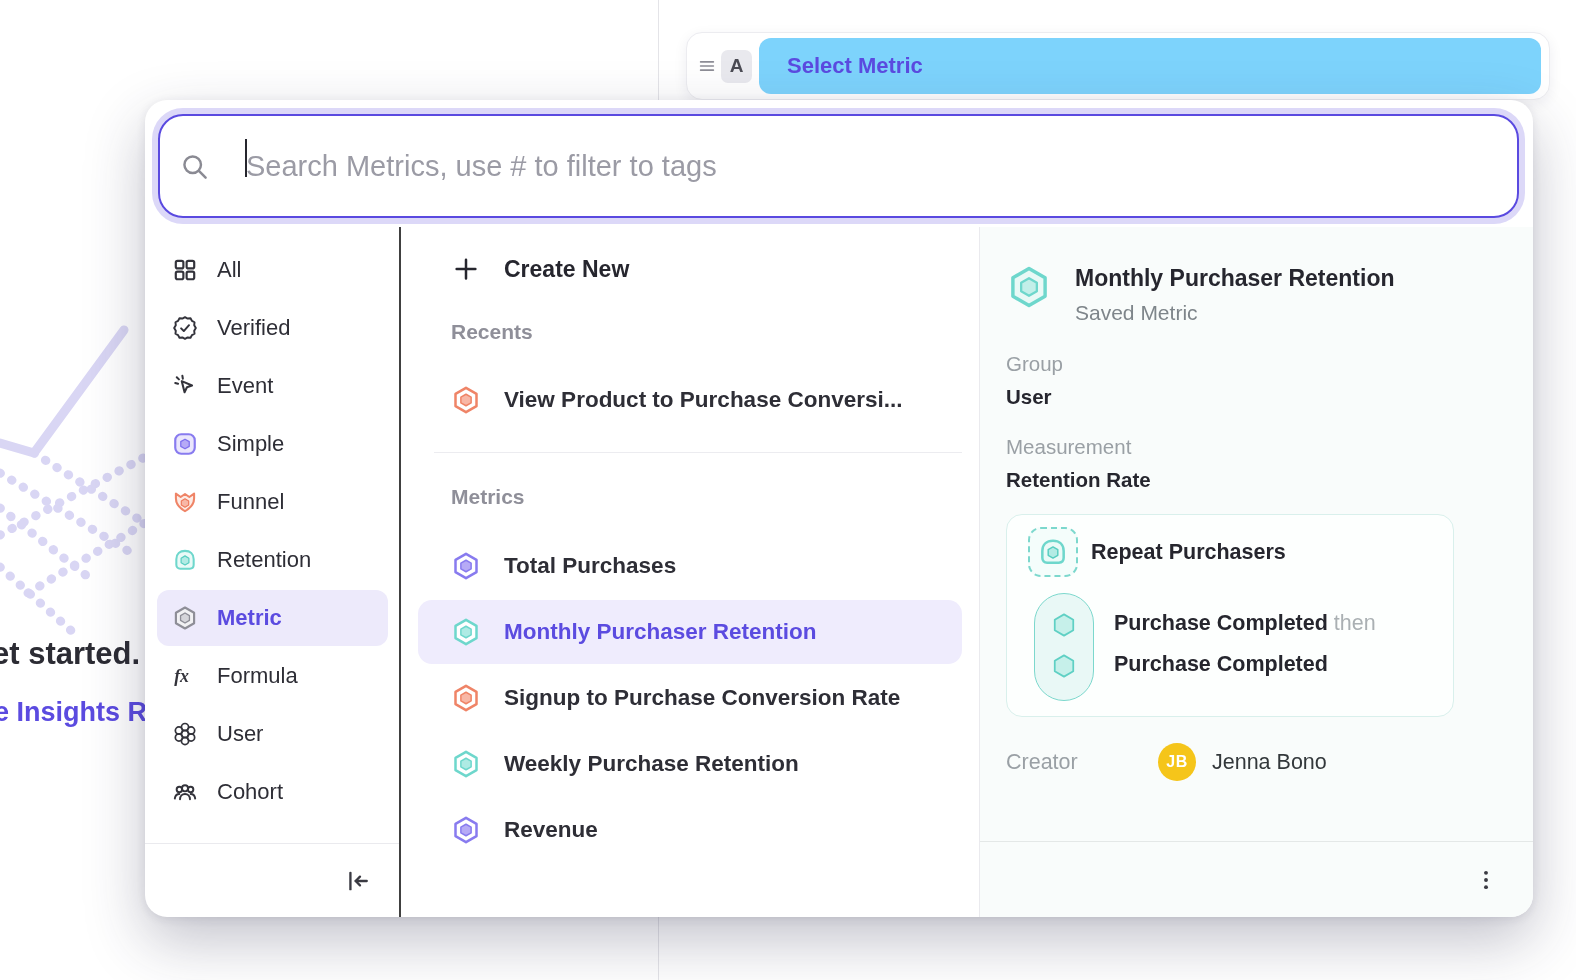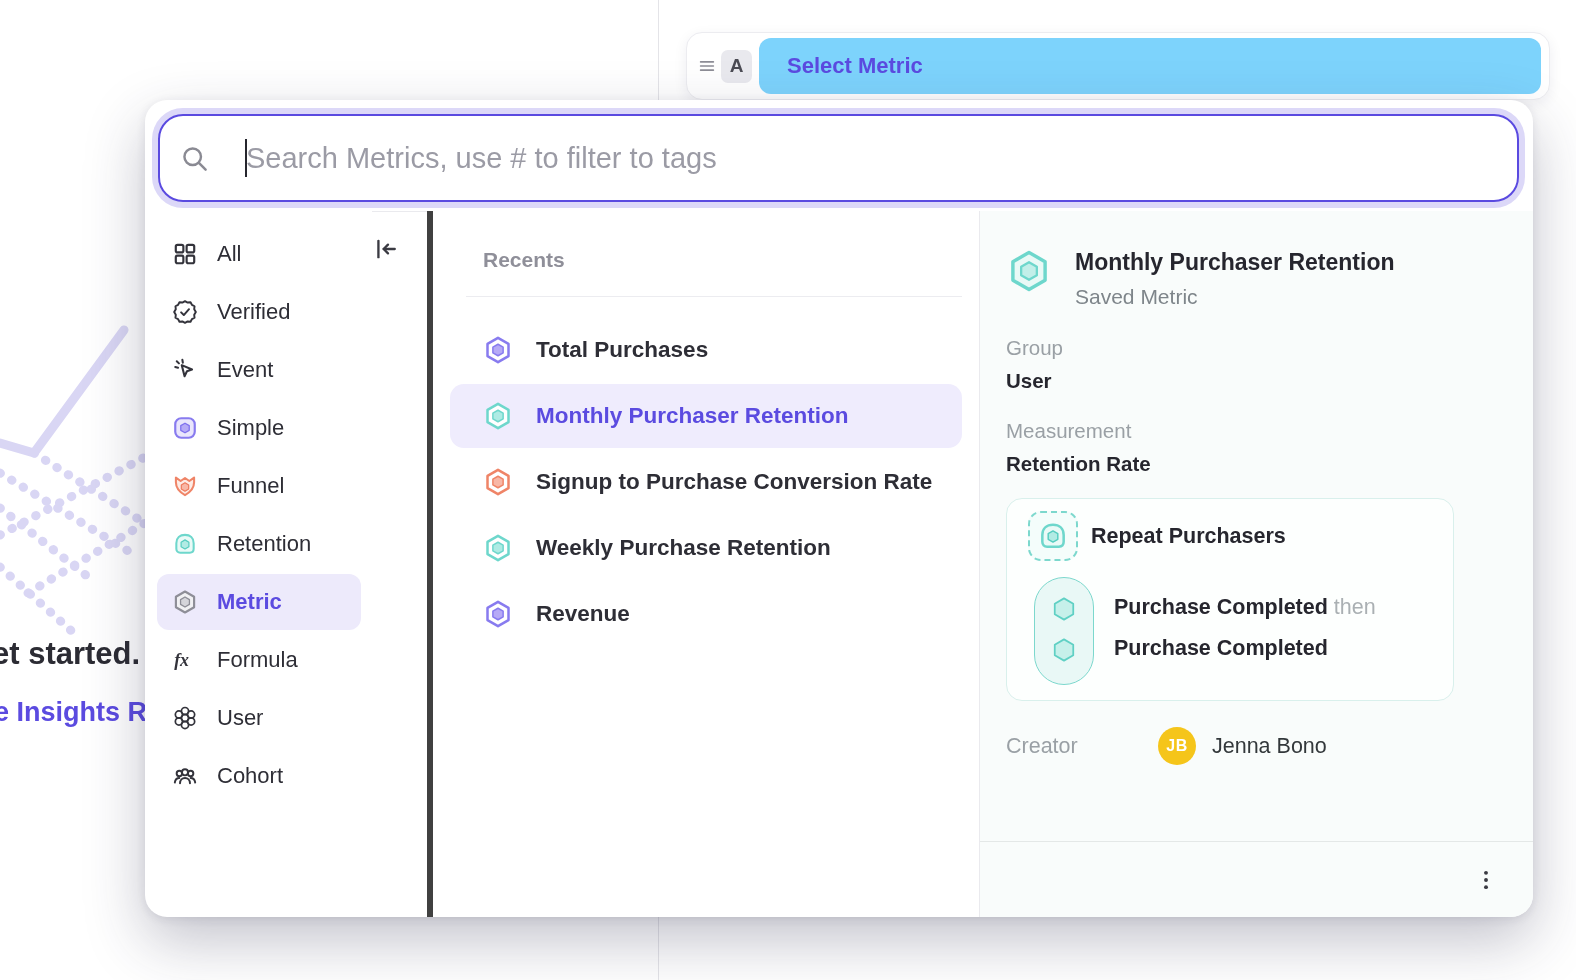--- a/index.html
+++ b/index.html
@@ -21,32 +21,32 @@
   .qb-badge { width:31px; height:33px; margin:0 7px 0 2px; border-radius:7px; background:#e9e9ee; color:#4c4c55;
               font-weight:700; font-size:19px; display:flex; align-items:center; justify-content:center; flex:0 0 auto; }
   .qb-pill { flex:1; height:56px; background:#7dd3fc; border-radius:12px; display:flex; align-items:center;
              padding-left:28px; color:var(--accent); font-size:22px; font-weight:700; }
 
   
   .modal { position:absolute; left:145px; top:100px; width:1388px; height:817px; background:#fff; border-radius:22px;
            box-shadow:0 24px 60px rgba(40,40,72,.28), 0 2px 10px rgba(40,40,72,.10);
            display:flex; flex-direction:column; overflow:hidden; }
 
-  .searchwrap { position:relative; margin:14px 14px 9px 13px; height:88px; border-radius:25px;
+  .searchwrap { position:relative; margin:14px 14px 9px 13px; height:104px; border-radius:25px;
                 border:2px solid #5a4ae0; box-shadow:0 0 0 6px #dcd8f8; background:#fff;
                 display:flex; align-items:center; padding:0 10px 0 19px; }
   .search-icon { width:31px; height:31px; flex:0 0 auto; }
   .search-caret { position:absolute; left:85px; top:23px; width:2px; height:38px; background:#26262e; }
   .search-input { flex:1; border:none; outline:none; font-family:inherit; font-size:29px; color:#2e2e36; padding-left:36px; background:transparent; }
   .search-input::placeholder { color:#9b9ba5; opacity:1; }
 
   .modal-body { flex:1; display:flex; min-height:0; }
 
   
-  .sidebar { width:288px; flex:0 0 auto; border-right:6px solid #404040; display:flex; }
+  .sidebar { width:256px; flex:0 0 auto; border-right:2px solid #404040; display:flex; flex-direction:column; }
   .side-items { flex:1; padding:13px 11px 0 12px; }
   .side-item { height:56px; margin:2px 0; display:flex; align-items:center; gap:19px; padding:0 15px;
                border-radius:12px; font-size:22px; font-weight:500; color:#2e2e36; cursor:pointer; }
   .side-item .icn { width:26px; height:26px; display:flex; }
   .side-item .icn svg { width:26px; height:26px; }
   .side-item.selected { background:var(--accent-bg); color:var(--accent); font-weight:600; }
   .side-footer { border-top:1px solid #eaeaee; height:74px; display:flex; align-items:center; justify-content:flex-end; padding-right:27px; }
   .collapse-btn { width:28px; height:28px; cursor:pointer; }
 
   
@@ -255,23 +255,41 @@
             <svg viewBox="0 0 24 24" width="28" height="28" fill="none" stroke="#3a3a42" stroke-width="2" stroke-linecap="round" stroke-linejoin="round">
               <path d="M5.5 5V19"></path>
                 <path d="M19.5 12H10"></path>
                 <path d="M13.7 8.3L10 12L13.7 15.7"></path>
             </svg>
           </span>
         </div>
       </aside>
 
       <div class="list-col">
+        <div class="create-row">
+          <span class="icn">
+            <svg viewBox="0 0 24 24" fill="none" stroke="#26262e" stroke-width="2" stroke-linecap="round">
+              <path d="M12 4.5V19.5 M4.5 12H19.5"></path>
+            </svg>
+          </span>
+          <span>Create New</span>
+        </div>
         <div id="list-sections">
             <div class="section-label">Recents</div>
+            <div class="list-row recent-row">
+              <span class="icn">
+                <svg viewBox="0 0 24 24">
+                  <path d="M12 2.3 20.4 7.15 V16.85 L12 21.7 3.6 16.85 V7.15 Z" fill="#fff" stroke="#ef8467" stroke-width="2" stroke-linejoin="round"></path>
+                  <path d="M12 7.4 16.1 9.75 V14.25 L12 16.6 7.9 14.25 V9.75 Z" fill="#f8b7a6" stroke="#ef8467" stroke-width="1.2" stroke-linejoin="round"></path>
+                </svg>
+              </span>
+              <span>View Product to Purchase Conversi...</span>
+            </div>
             <div class="list-divider"></div>
+            <div class="section-label after-divider">Metrics</div>
             <div class="list-row first">
               <span class="icn">
                 <svg viewBox="0 0 24 24">
                   <path d="M12 2.3 20.4 7.15 V16.85 L12 21.7 3.6 16.85 V7.15 Z" fill="#fff" stroke="#887bef" stroke-width="2" stroke-linejoin="round"></path>
                   <path d="M12 7.4 16.1 9.75 V14.25 L12 16.6 7.9 14.25 V9.75 Z" fill="#b6aaf6" stroke="#887bef" stroke-width="1.2" stroke-linejoin="round"></path>
                 </svg>
               </span>
               <span>Total Purchases</span>
             </div>
             <div class="list-row selected">

